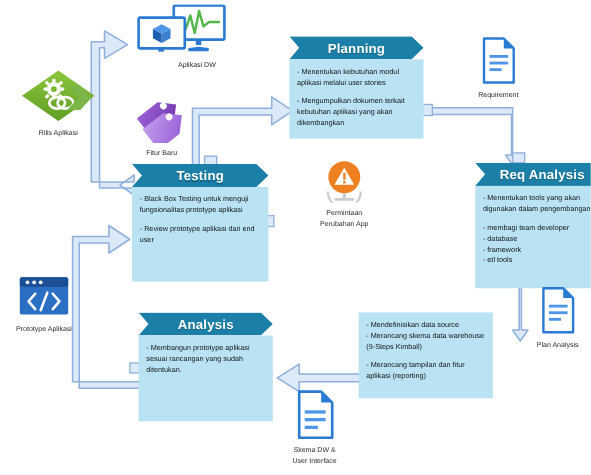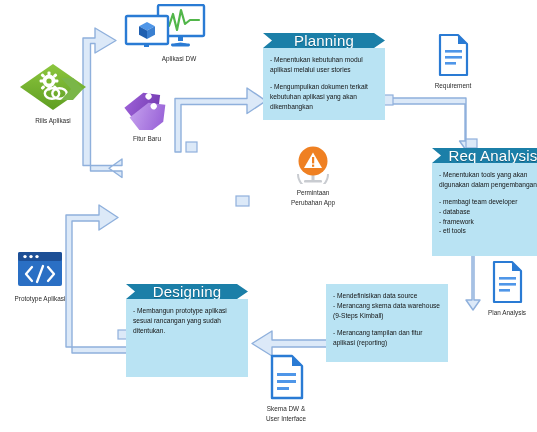--- a/index.html
+++ b/index.html
@@ -28,25 +28,25 @@
     height: 432px;
     pointer-events: none;
   }
 
   
   .stage {
     position: absolute;
   }
   .stage-banner {
     position: relative;
-    height: 15px;
+    height: 21px;
     background: #1b7fa8;
     color: #ffffff;
-    font-size: 15px;
-    font-weight: normal;
+    font-size: 12px;
+    font-weight: bold;
     letter-spacing: .2px;
     display: flex;
     align-items: center;
     justify-content: center;
     clip-path: polygon(0 0, calc(100% - 11px) 0, 100% 50%, calc(100% - 11px) 100%, 0 100%, 9px 50%);
     text-shadow: 0 1px 0 rgba(0,0,0,.25);
   }
   .stage-body {
     background: #b9e3f3;
     padding: 7px 7px 6px 7px;
@@ -132,26 +132,33 @@
 
   <div class="stage" style="left:326px; top:284px; width:122px;">
     <div class="stage-body" style="height:78px;">
       <p class="tight">- Mendefinisikan data source</p>
       <p>- Merancang skema data warehouse (9-Steps Kimball)</p>
       <p>- Merancang tampilan dan fitur aplikasi (reporting)</p>
     </div>
   </div>
 
   <div class="stage" style="left:126px; top:284px; width:122px;">
-    <div class="stage-banner">Designing</div>
+    <div class="stage-banner">Analysis</div>
     <div class="stage-body" style="height:78px;">
       <p>- Membangun prototype aplikasi sesuai rancangan yang sudah ditentukan.</p>
     </div>
   </div>
 
+  <div class="stage" style="left:120px; top:149px; width:124px;">
+    <div class="stage-banner">Testing</div>
+    <div class="stage-body" style="height:86px;">
+      <p>- Black Box Testing untuk menguji fungsionalitas prototype aplikasi</p>
+      <p>- Review prototype aplikasi dari end user</p>
+    </div>
+  </div>
 
   <div class="node" style="left:16px; top:62px; width:74px;">
     <svg width="74" height="50" viewBox="0 0 74 50">
       <defs>
         <linearGradient id="gGreen" x1="0" y1="0" x2="0" y2="1">
           <stop offset="0" stop-color="#8cc63e"></stop>
           <stop offset="1" stop-color="#5f9e22"></stop>
         </linearGradient>
       </defs>
       <polygon points="37,2 70,25 37,48 4,25" fill="url(#gGreen)"></polygon>

